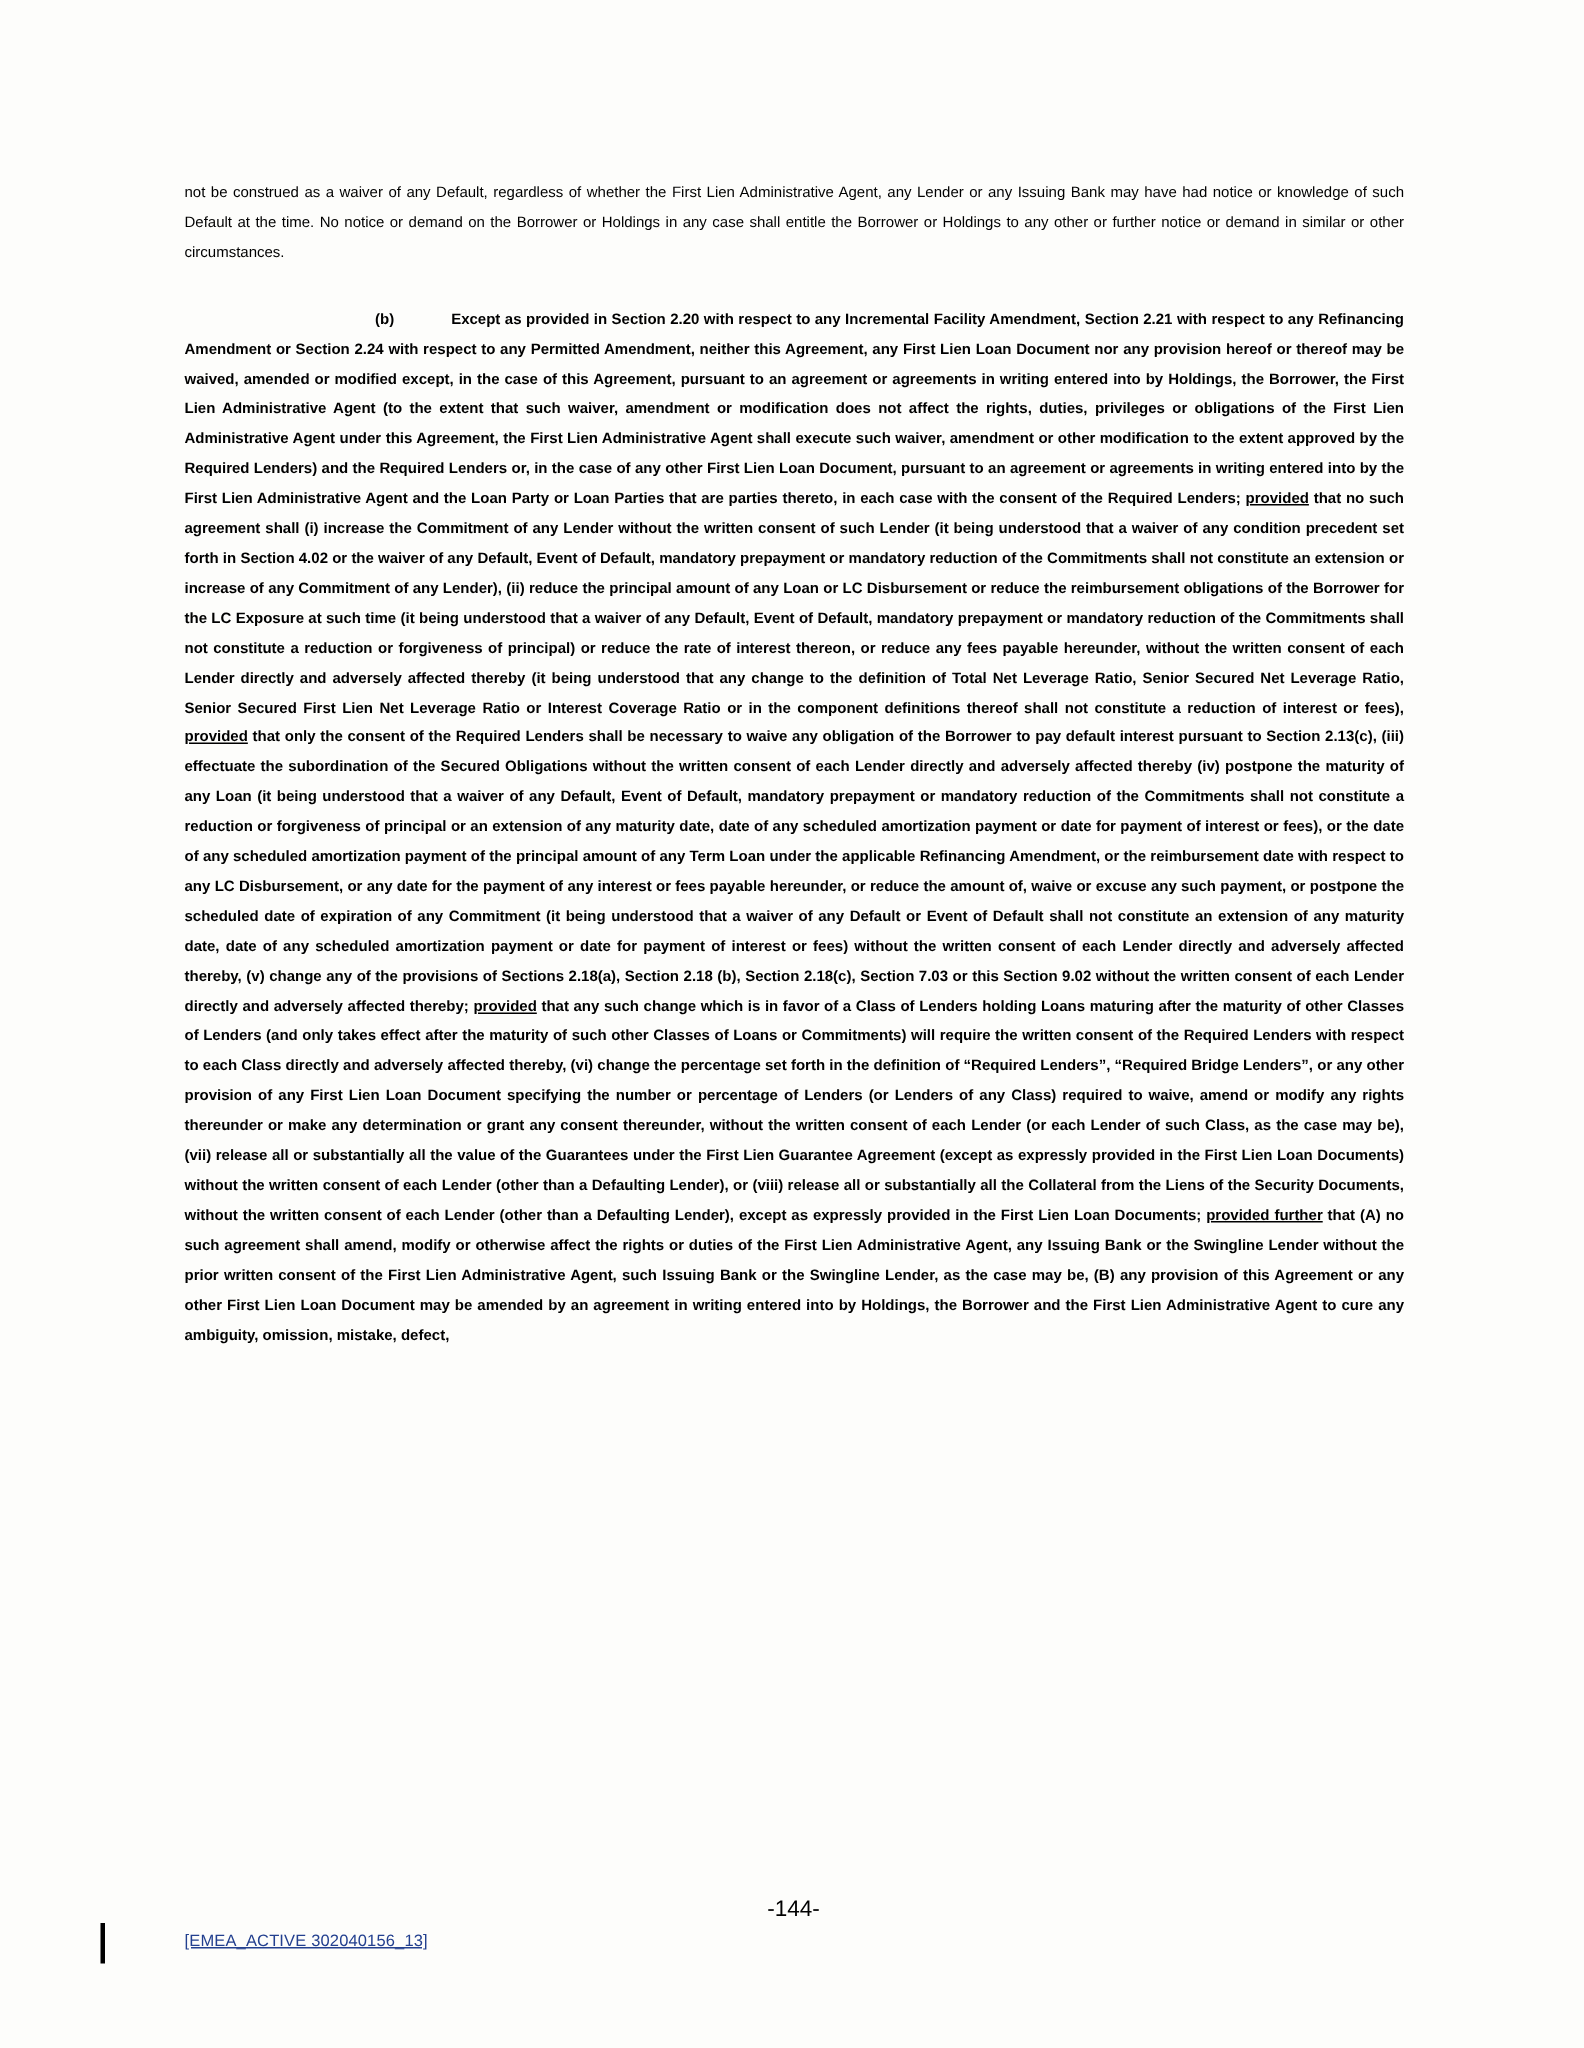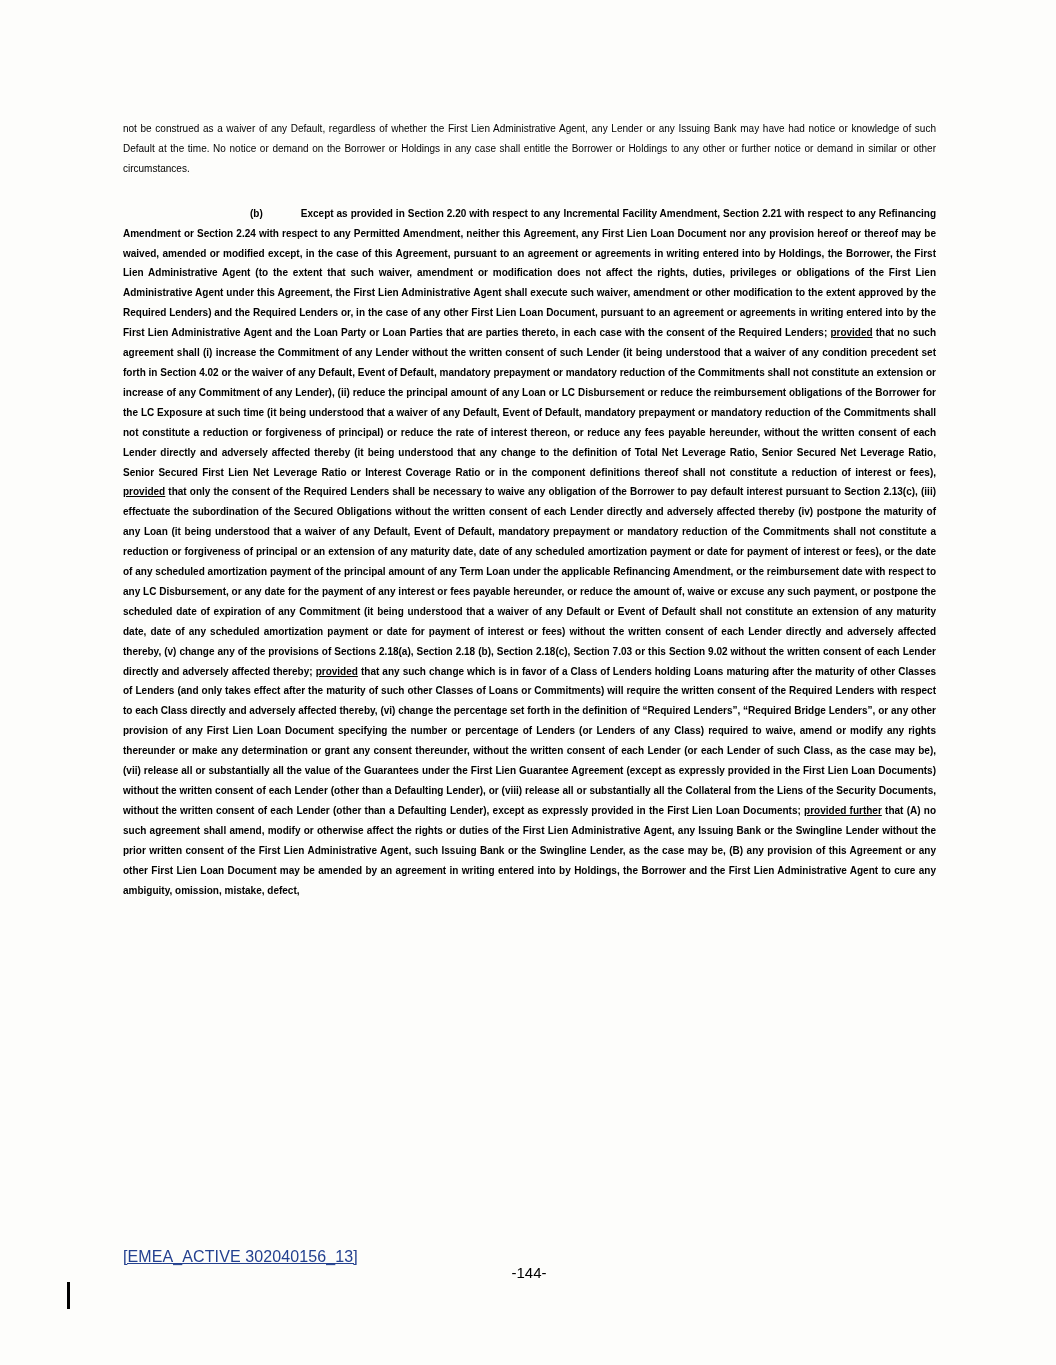--- a/index.html
+++ b/index.html
@@ -31,22 +31,22 @@
     position: absolute;
     left: 1px;
     top: 1264px;
     width: 100%;
     text-align: center;
     font-size: 15px;
   }
   .doc-id {
     position: absolute;
     left: 123px;
-    top: 1248px;
-    font-size: 16px;
+    top: 1288px;
+    font-size: 11px;
     text-decoration: underline;
     cursor: pointer;
     letter-spacing: 0.1px;
   }
   .change-bar {
     position: absolute;
     left: 67px;
     top: 1282px;
     width: 2.5px;
     height: 27px;

